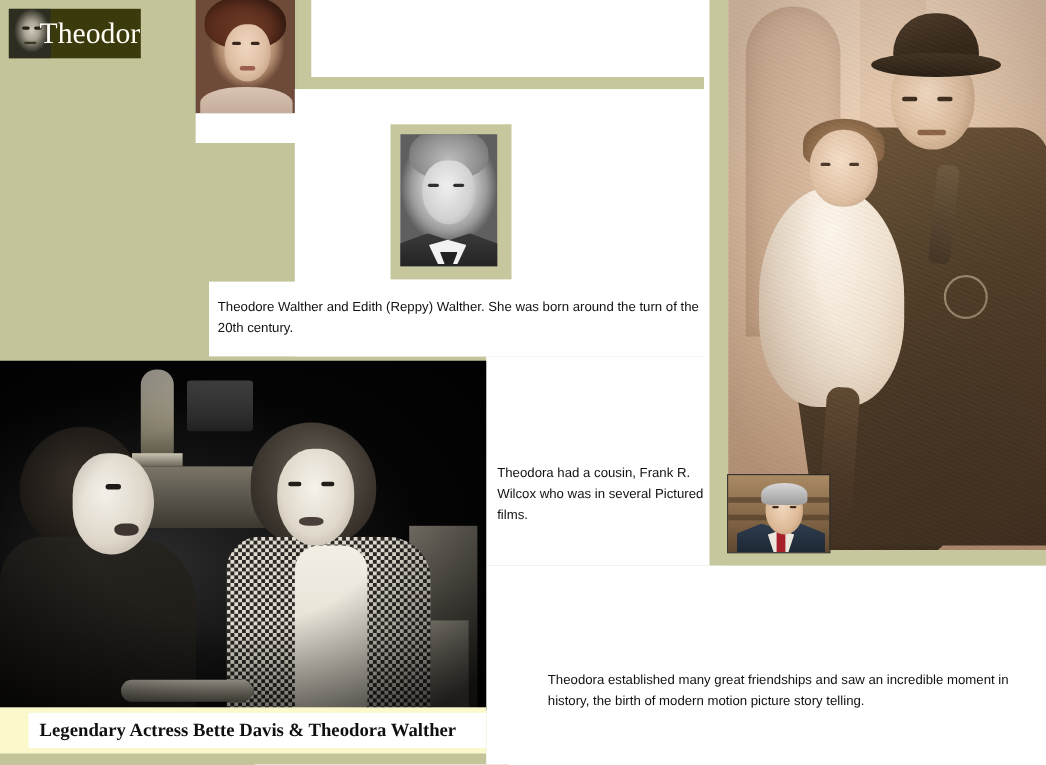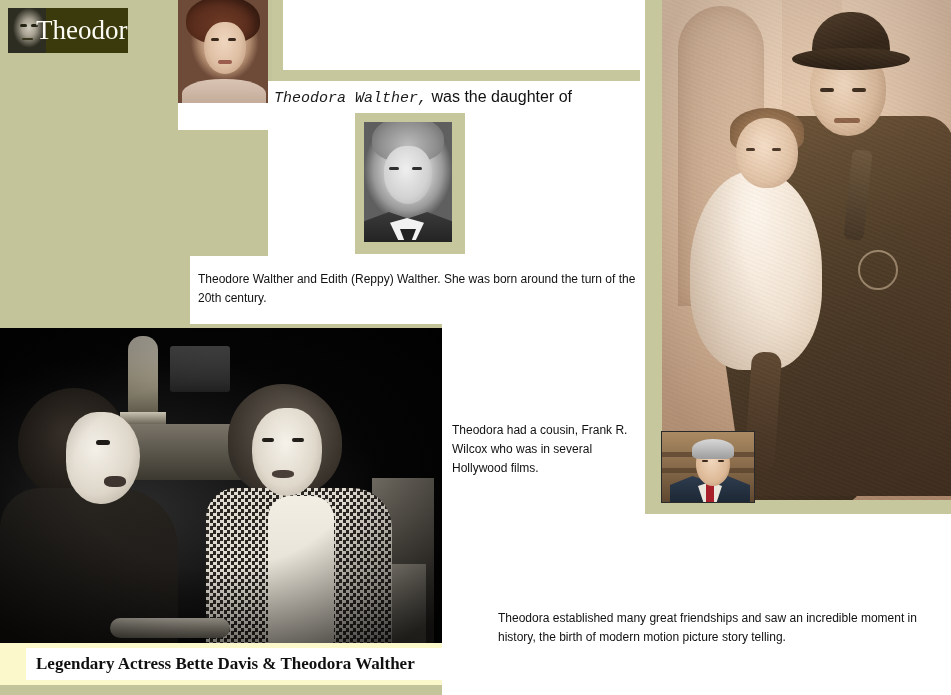--- a/index.html
+++ b/index.html
@@ -514,39 +514,36 @@
     <div class="shoulder"></div>
   </div>
 
   <div class="mat" style="left:272px; top:0; width:380px; height:81px;"></div>
   <div class="white-panel" style="left:283px; top:0; width:369px; height:70px;"></div>
 
   <div class="white-panel" style="left:268px; top:81px; width:384px; height:243px;"></div>
   <div class="white-panel" style="left:178px; top:103px; width:94px; height:27px;"></div>
   <div class="white-panel" style="left:190px; top:256px; width:462px; height:68px;"></div>
 
-  <div class="lead-line" style="left:274px; top:88px;">
-    <span class="mono-name">Theodora Walther,</span><span style="font-size:16px; color:#111;"> was the daughter of</span>
-  </div>
 
   <div class="mat" style="left:355px; top:113px; width:110px; height:141px;"></div>
   <div class="photo" id="photo-young-man" style="left:364px; top:122px; width:88px; height:120px;">
     <div class="hair"></div>
     <div class="face"></div>
     <div class="eye-l"></div>
     <div class="eye-r"></div>
     <div class="suit"></div>
     <div class="collar"></div>
     <div class="tie"></div>
   </div>
 
   <div class="body-text" style="left:198px; top:270px; width:452px;">Theodore Walther and Edith (Reppy) Walther.  She was born around the turn of the 20th century.</div>
 
   <div class="white-panel" style="left:442px; top:324px; width:212px; height:190px;"></div>
-  <div class="body-text" style="left:452px; top:421px; width:196px;">Theodora had a cousin, Frank R. Wilcox who was in several Hollywood films.</div>
+  <div class="body-text" style="left:452px; top:421px; width:196px;">Theodora had a cousin, Frank R. Wilcox who was in several Pictured films.</div>
 
   <div class="white-panel" style="left:442px; top:514px; width:509px; height:181px;"></div>
   <div class="body-text" style="left:498px; top:609px; width:432px;">Theodora established many great friendships and saw an incredible moment in history, the birth of modern motion picture story telling.</div>
 
   <div class="white-panel" style="left:640px; top:0; width:22px; height:514px;"></div>
   <div class="mat" style="left:645px; top:0; width:306px; height:514px;"></div>
   <div class="photo" id="photo-father-daughter" style="left:662px; top:0; width:289px; height:500px;">
     <div class="bgpanel"></div>
     <div class="bgpanel2"></div>
     <div class="leg"></div>

